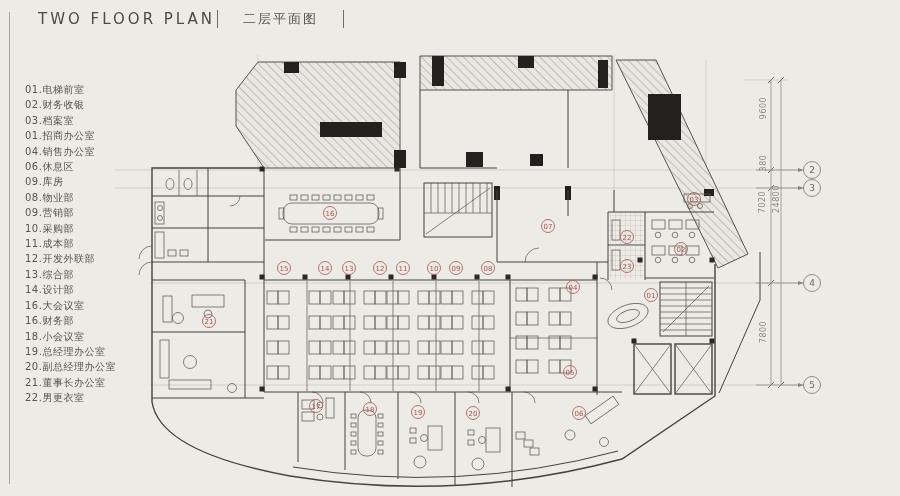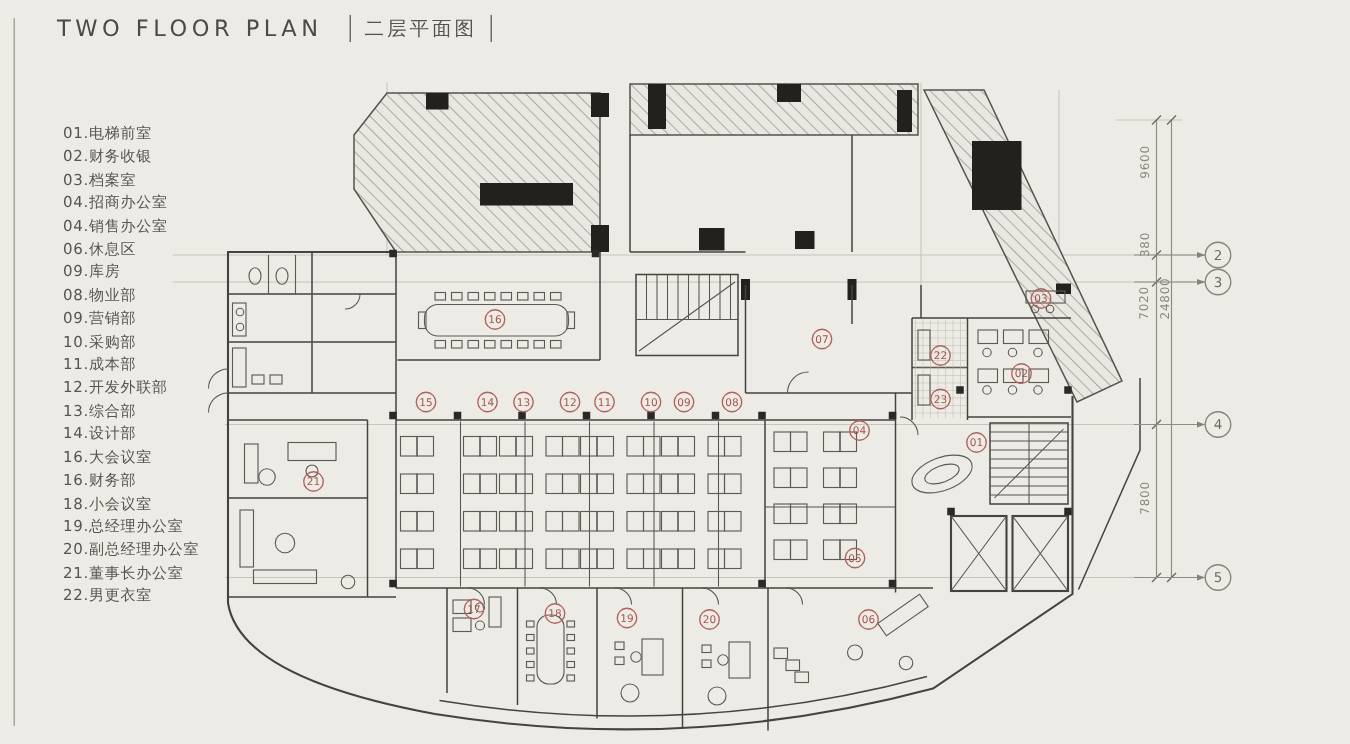--- a/index.html
+++ b/index.html
@@ -1,22 +1,22 @@
 <!DOCTYPE html>
 <html><head>
 <meta charset="utf-8">
 <style>
   html,body{margin:0;padding:0;}
   body{width:900px;height:496px;background:#edebe5;font-family:"DejaVu Sans","Liberation Sans",sans-serif;overflow:hidden;position:relative;}
   .stage{position:absolute;inset:0;}
   .left-rule{position:absolute;left:9px;top:12px;width:1px;height:472px;background:#a9a69e;}
   .titlebar{position:absolute;left:38px;top:10px;display:flex;align-items:flex-start;color:#55534e;}
   .title-en{font-size:15px;letter-spacing:3px;color:#4c4a46;}
-  .title-zh{font-size:13px;letter-spacing:2px;margin-left:18px;padding:0 9px;border-left:1px solid #6f6d68;border-right:1px solid #6f6d68;color:#55534e;}
-  .legend{position:absolute;left:42px;top:82px;width:130px;}
+  .title-zh{font-size:13px;letter-spacing:2px;margin-left:2px;padding:0 25px;border-left:1px solid #6f6d68;border-right:1px solid #6f6d68;color:#55534e;}
+  .legend{position:absolute;left:25px;top:82px;width:130px;}
   .legend-item{font-size:10px;line-height:15.4px;color:#57554f;letter-spacing:.5px;white-space:nowrap;}
   svg{position:absolute;left:0;top:0;}
   .grid line{stroke:#c7c4bc;stroke-width:.7;}
   .dimline{stroke:#8f8d86;stroke-width:.8;fill:none;}
   .tick{stroke:#6b6963;stroke-width:.9;}
   .wall{stroke:#45433f;stroke-width:1.4;fill:none;}
   .wall2{stroke:#45433f;stroke-width:1;fill:none;}
   .thin{stroke:#56544e;stroke-width:.7;fill:none;}
   .furn{stroke:#5c5a54;stroke-width:.75;fill:none;}
   .blk{fill:#22211e;stroke:none;}
@@ -35,21 +35,21 @@
 
   <div class="titlebar">
     <span class="title-en">TWO FLOOR PLAN</span>
     <span class="title-zh">二层平面图</span>
   </div>
 
   <div class="legend">
       <div class="legend-item">01.电梯前室</div>
       <div class="legend-item">02.财务收银</div>
       <div class="legend-item">03.档案室</div>
-      <div class="legend-item">04.招商办公室</div>
+      <div class="legend-item">01.招商办公室</div>
       <div class="legend-item">04.销售办公室</div>
       <div class="legend-item">06.休息区</div>
       <div class="legend-item">09.库房</div>
       <div class="legend-item">08.物业部</div>
       <div class="legend-item">09.营销部</div>
       <div class="legend-item">10.采购部</div>
       <div class="legend-item">11.成本部</div>
       <div class="legend-item">12.开发外联部</div>
       <div class="legend-item">13.综合部</div>
       <div class="legend-item">14.设计部</div>

